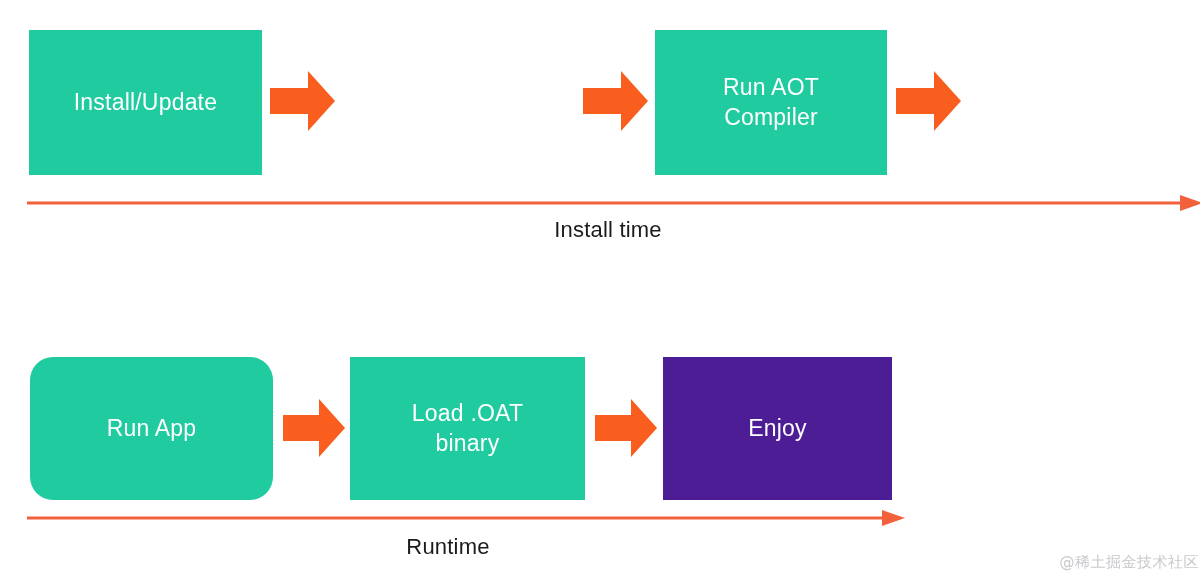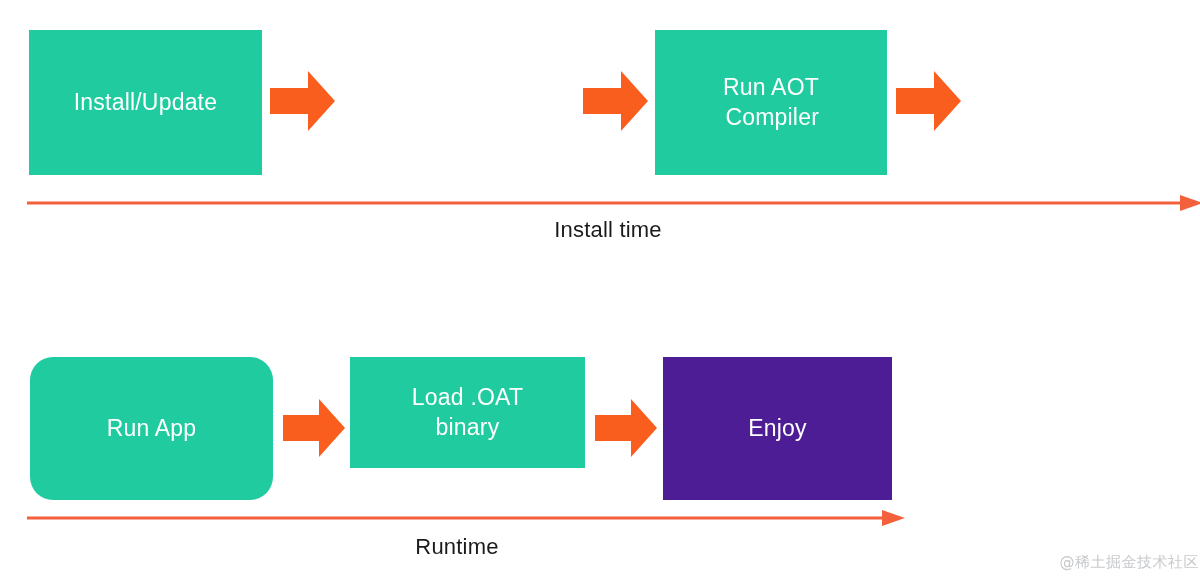--- a/index.html
+++ b/index.html
@@ -37,26 +37,26 @@
     box-sizing: border-box;
     padding: 4px 8px;
     white-space: pre-line;
   }
   .node.teal  { background: #21CBA0; }
   .node.blue  { background: #4c1d95; }
 
   
   #node-install  { left: 14px;  top: 30px;  width: 233px; height: 145px; }
   #node-unpack   { left: 327px; top: 30px;  width: 231px; height: 145px; }
-  #node-aot      { left: 640px; top: 30px;  width: 232px; height: 145px; text-align: right; }
+  #node-aot      { left: 640px; top: 30px;  width: 232px; height: 145px; }
   #node-oat      { left: 954px; top: 30px;  width: 231px; height: 145px; }
 
   
   #node-runapp   { left: 15px;  top: 357px; width: 243px; height: 143px; border-radius: 23px; }
-  #node-loadoat  { left: 335px; top: 357px; width: 235px; height: 111px; }
+  #node-loadoat  { left: 335px; top: 357px; width: 235px; height: 143px; }
   #node-enjoy    { left: 648px; top: 357px; width: 229px; height: 143px; }
 
   
   .block-arrow {
     position: absolute;
     display: block;
   }
   #arrow-1 { left: 255px; top: 68px;  width: 65px; height: 66px; }
   #arrow-2 { left: 568px; top: 68px;  width: 65px; height: 66px; }
   #arrow-3 { left: 881px; top: 68px;  width: 65px; height: 66px; }
@@ -71,21 +71,21 @@
   .timeline-label {
     position: absolute;
     color: #1b1b1b;
     font-size: 22px;
     font-weight: 400;
     letter-spacing: 0.2px;
     white-space: nowrap;
     text-align: center;
   }
   #label-install-time { left: 0px;  top: 217px; width: 1170px; padding-left: 8px; }
-  #label-runtime      { left: 9px;  top: 534px; width: 866px; }
+  #label-runtime      { left: 0px;  top: 534px; width: 866px; }
 
   
   #watermark {
     position: absolute;
     right: 16px;
     bottom: 10px;
     color: #c7c9cc;
     font-size: 15px;
     letter-spacing: 0.5px;
     white-space: nowrap;

